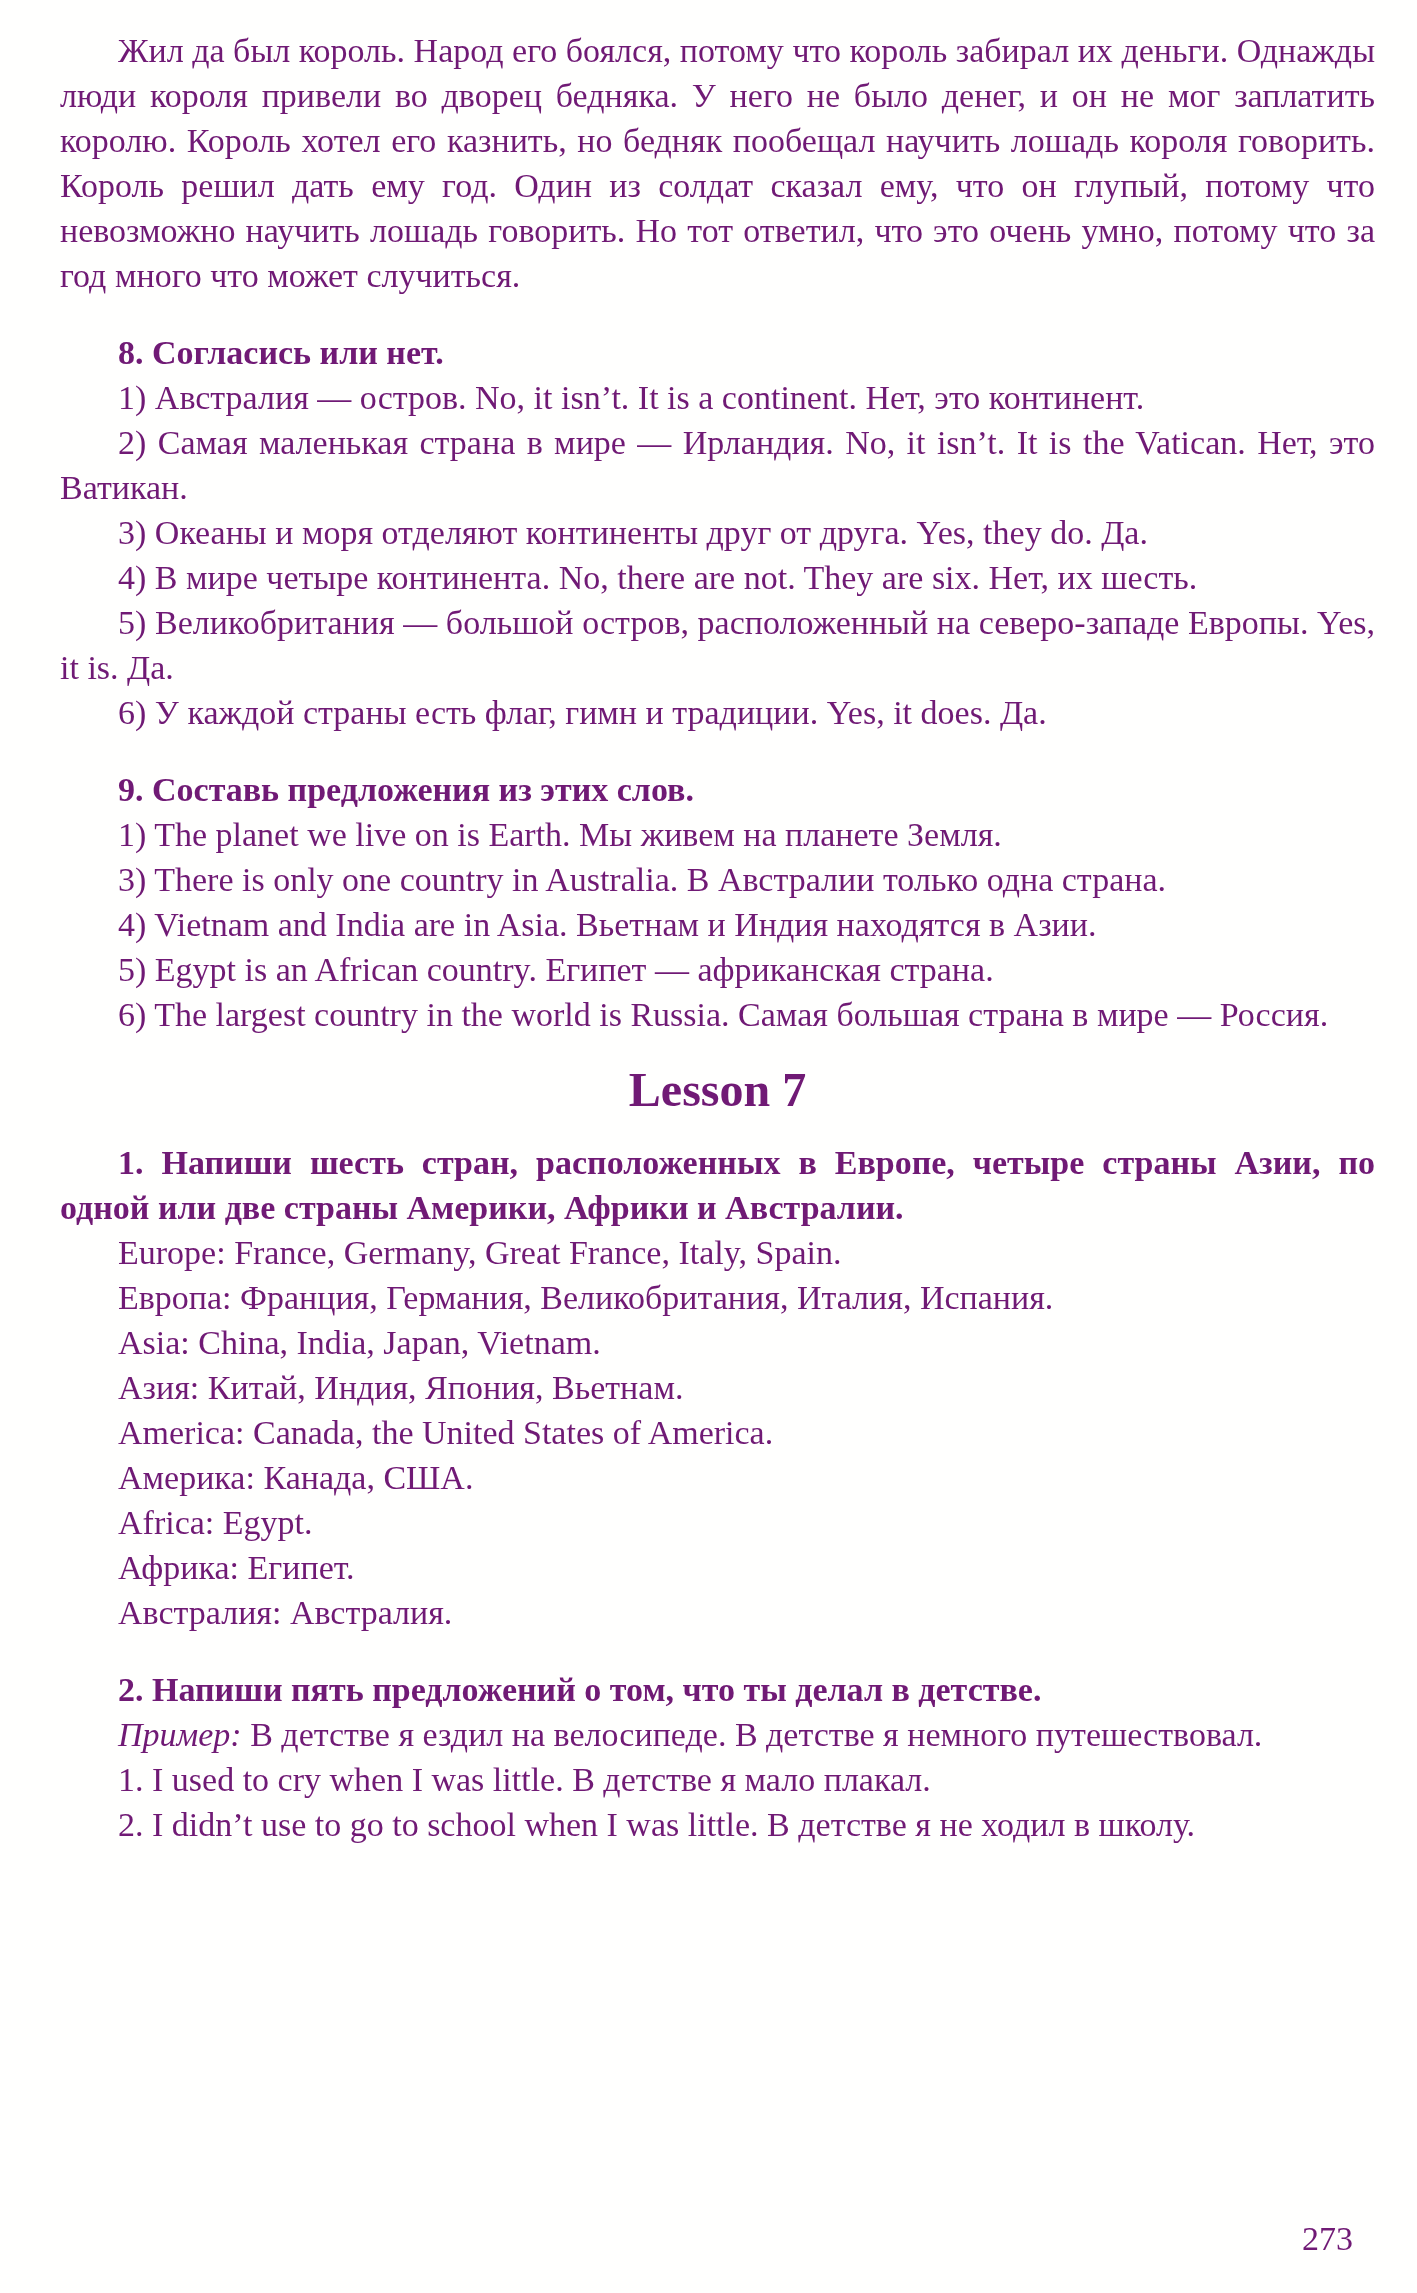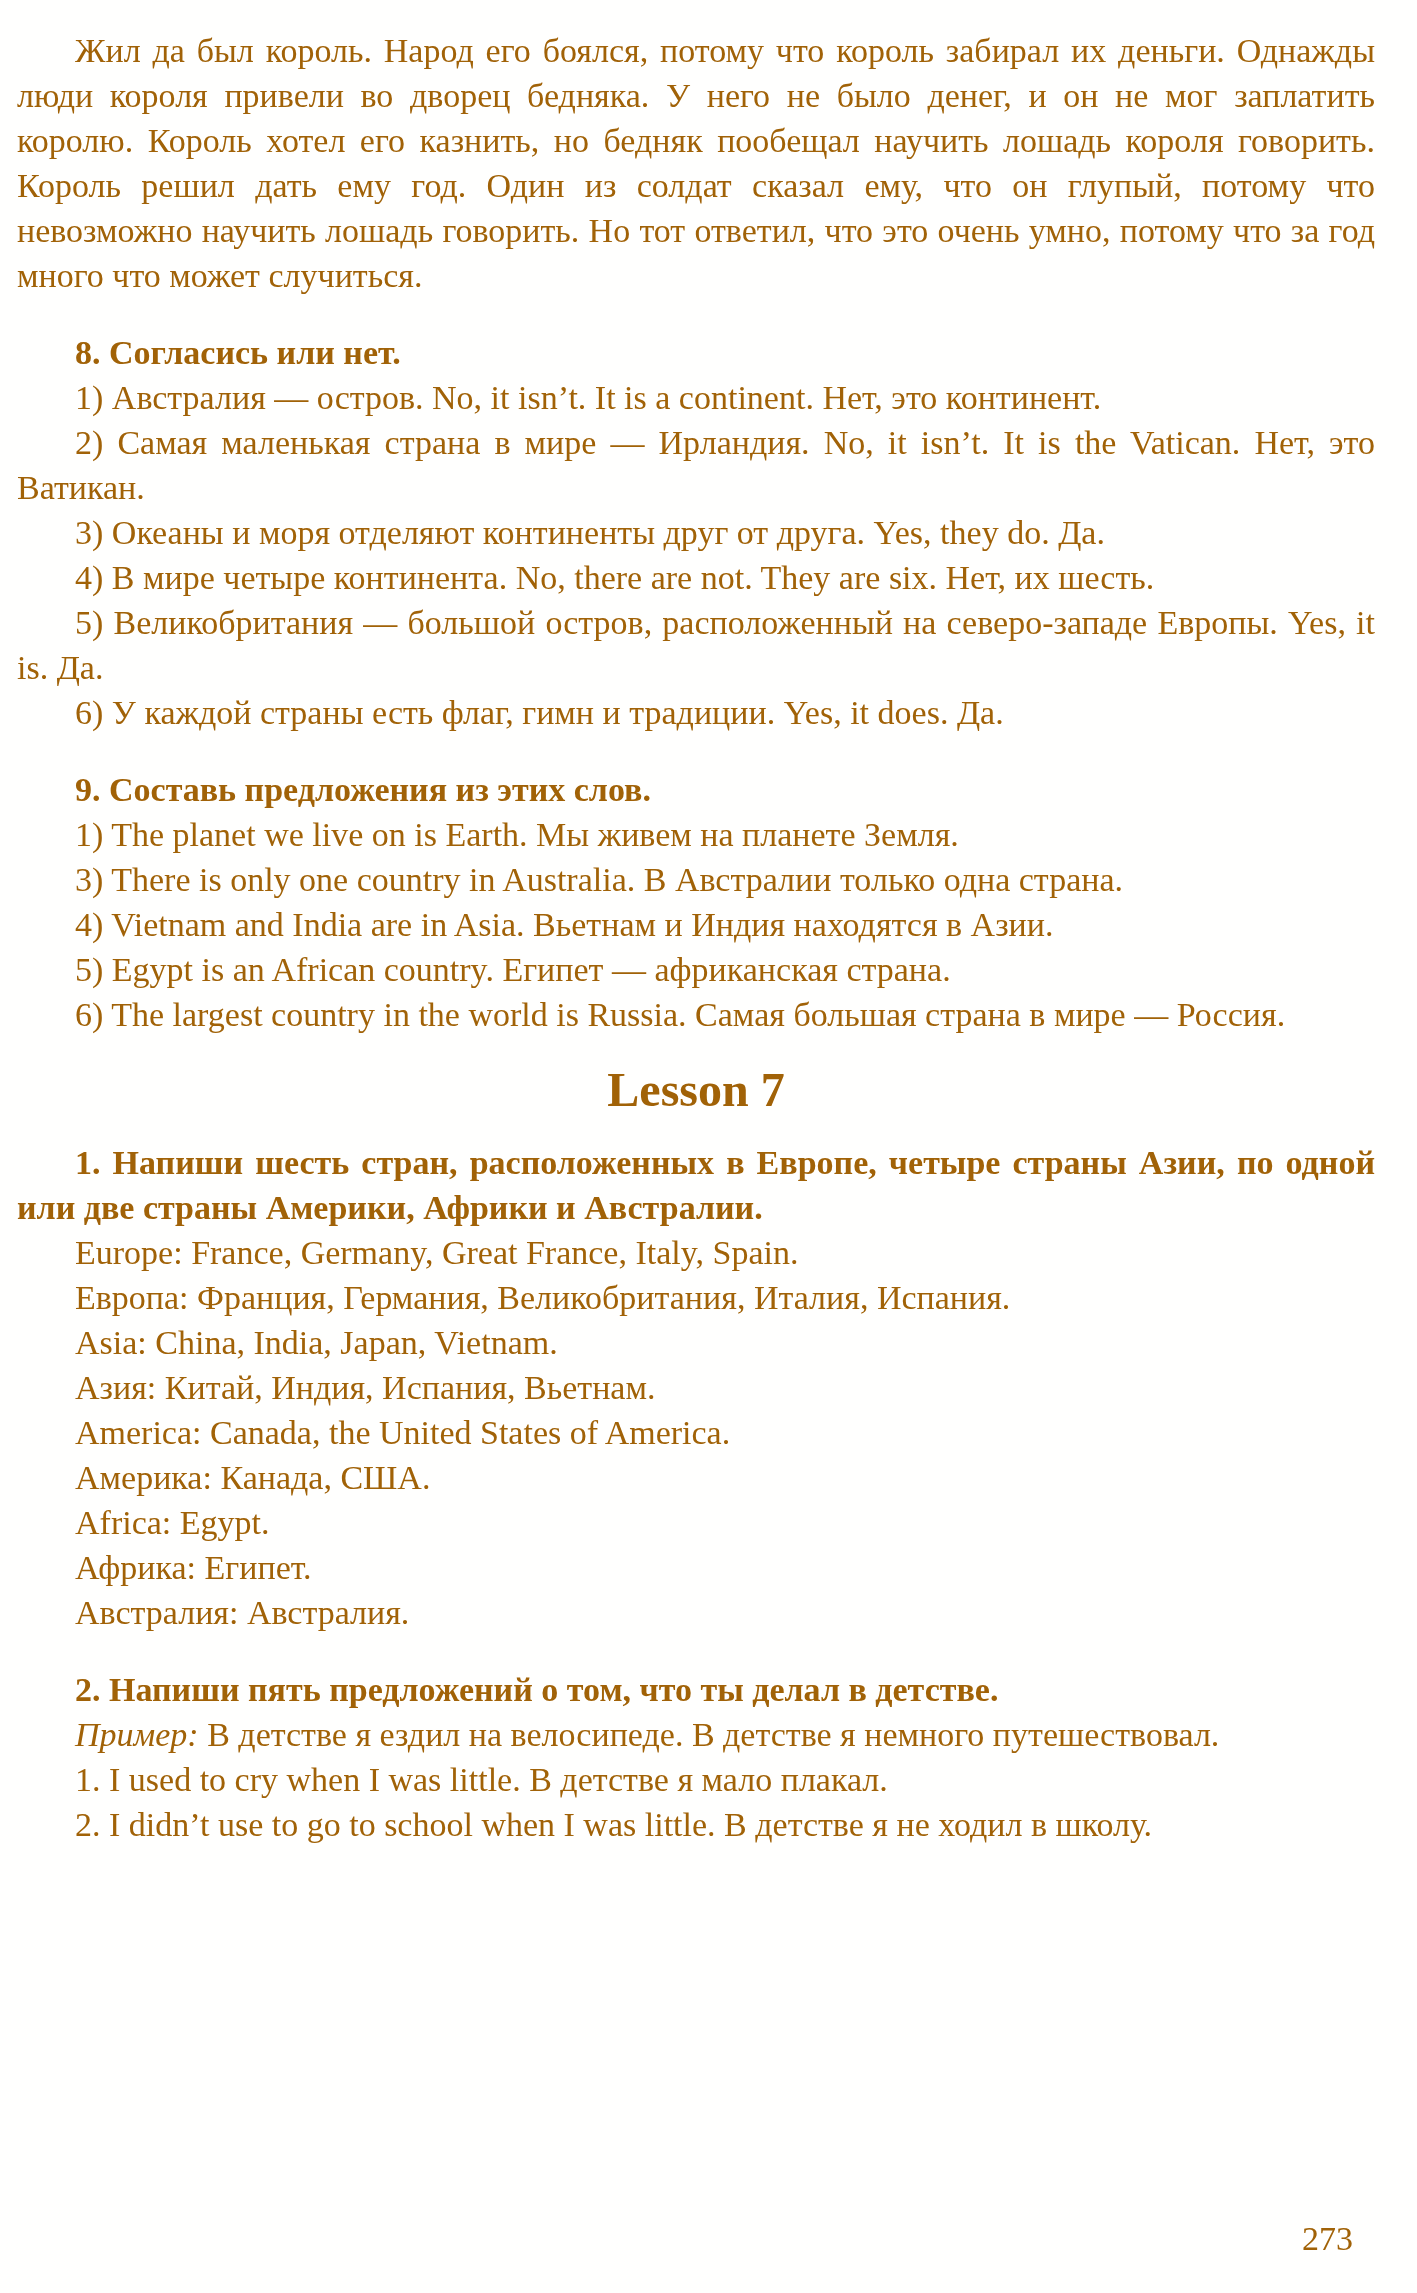--- a/index.html
+++ b/index.html
@@ -3,25 +3,25 @@
 <meta charset="utf-8">
 <style>
   * { margin: 0; padding: 0; box-sizing: border-box; }
   html, body { background: #ffffff; }
   .page {
     position: relative;
     width: 1417px;
     height: 2293px;
     margin: 0 auto;
     background: #fffffe;
-    color: #a16207;
+    color: #701a75;
     font-family: "Liberation Serif", "DejaVu Serif", serif;
     font-size: 34px;
     line-height: 45px;
-    padding: 28px 42px 0 17px;
+    padding: 28px 42px 0 60px;
     overflow: hidden;
   }
   .para {
     text-align: justify;
     text-indent: 58px;
   }
   .bold { font-weight: bold; }
   .sect { margin-top: 32px; }
   .center-head {
     text-align: center;
@@ -59,21 +59,21 @@
   <p class="para">4) Vietnam and India are in Asia. Вьетнам и Индия находятся в Азии.</p>
   <p class="para">5) Egypt is an African country. Египет — африканская страна.</p>
   <p class="para">6) The largest country in the world is Russia. Самая большая страна в мире — Россия.</p>
 
   <h2 class="center-head">Lesson 7</h2>
 
   <p class="para bold">1. Напиши шесть стран, расположенных в Европе, четыре страны Азии, по одной или две страны Америки, Африки и Австралии.</p>
   <p class="para">Europe: France, Germany, Great France, Italy, Spain.</p>
   <p class="para">Европа: Франция, Германия, Великобритания, Италия, Испания.</p>
   <p class="para">Asia: China, India, Japan, Vietnam.</p>
-  <p class="para">Азия: Китай, Индия, Испания, Вьетнам.</p>
+  <p class="para">Азия: Китай, Индия, Япония, Вьетнам.</p>
   <p class="para">America: Canada, the United States of America.</p>
   <p class="para">Америка: Канада, США.</p>
   <p class="para">Africa: Egypt.</p>
   <p class="para">Африка: Египет.</p>
   <p class="para">Австралия: Австралия.</p>
 
   <p class="para bold sect">2. Напиши пять предложений о том, что ты делал в детстве.</p>
   <p class="para">
     <span class="italic">Пример:</span>
     <span>В детстве я ездил на велосипеде. В детстве я немного путешествовал.</span>

